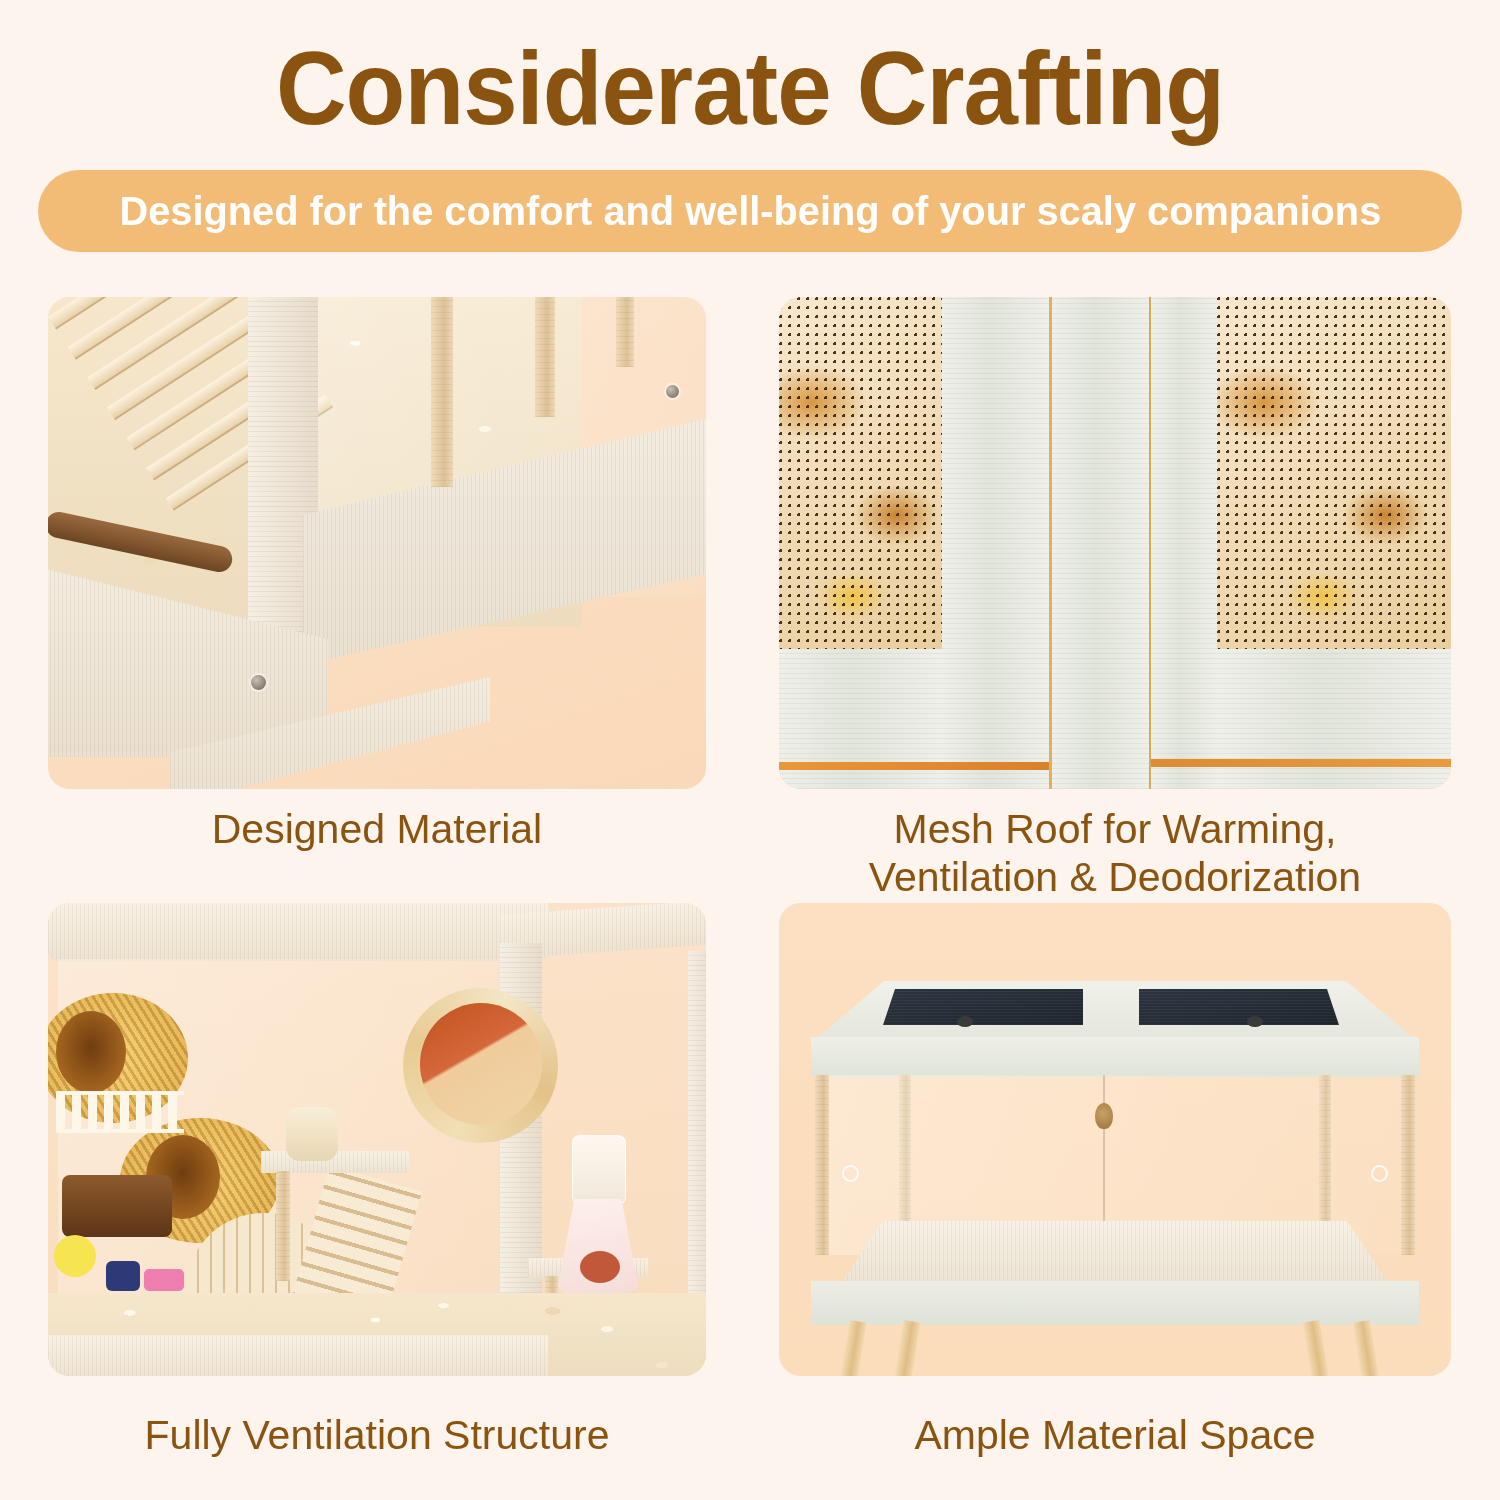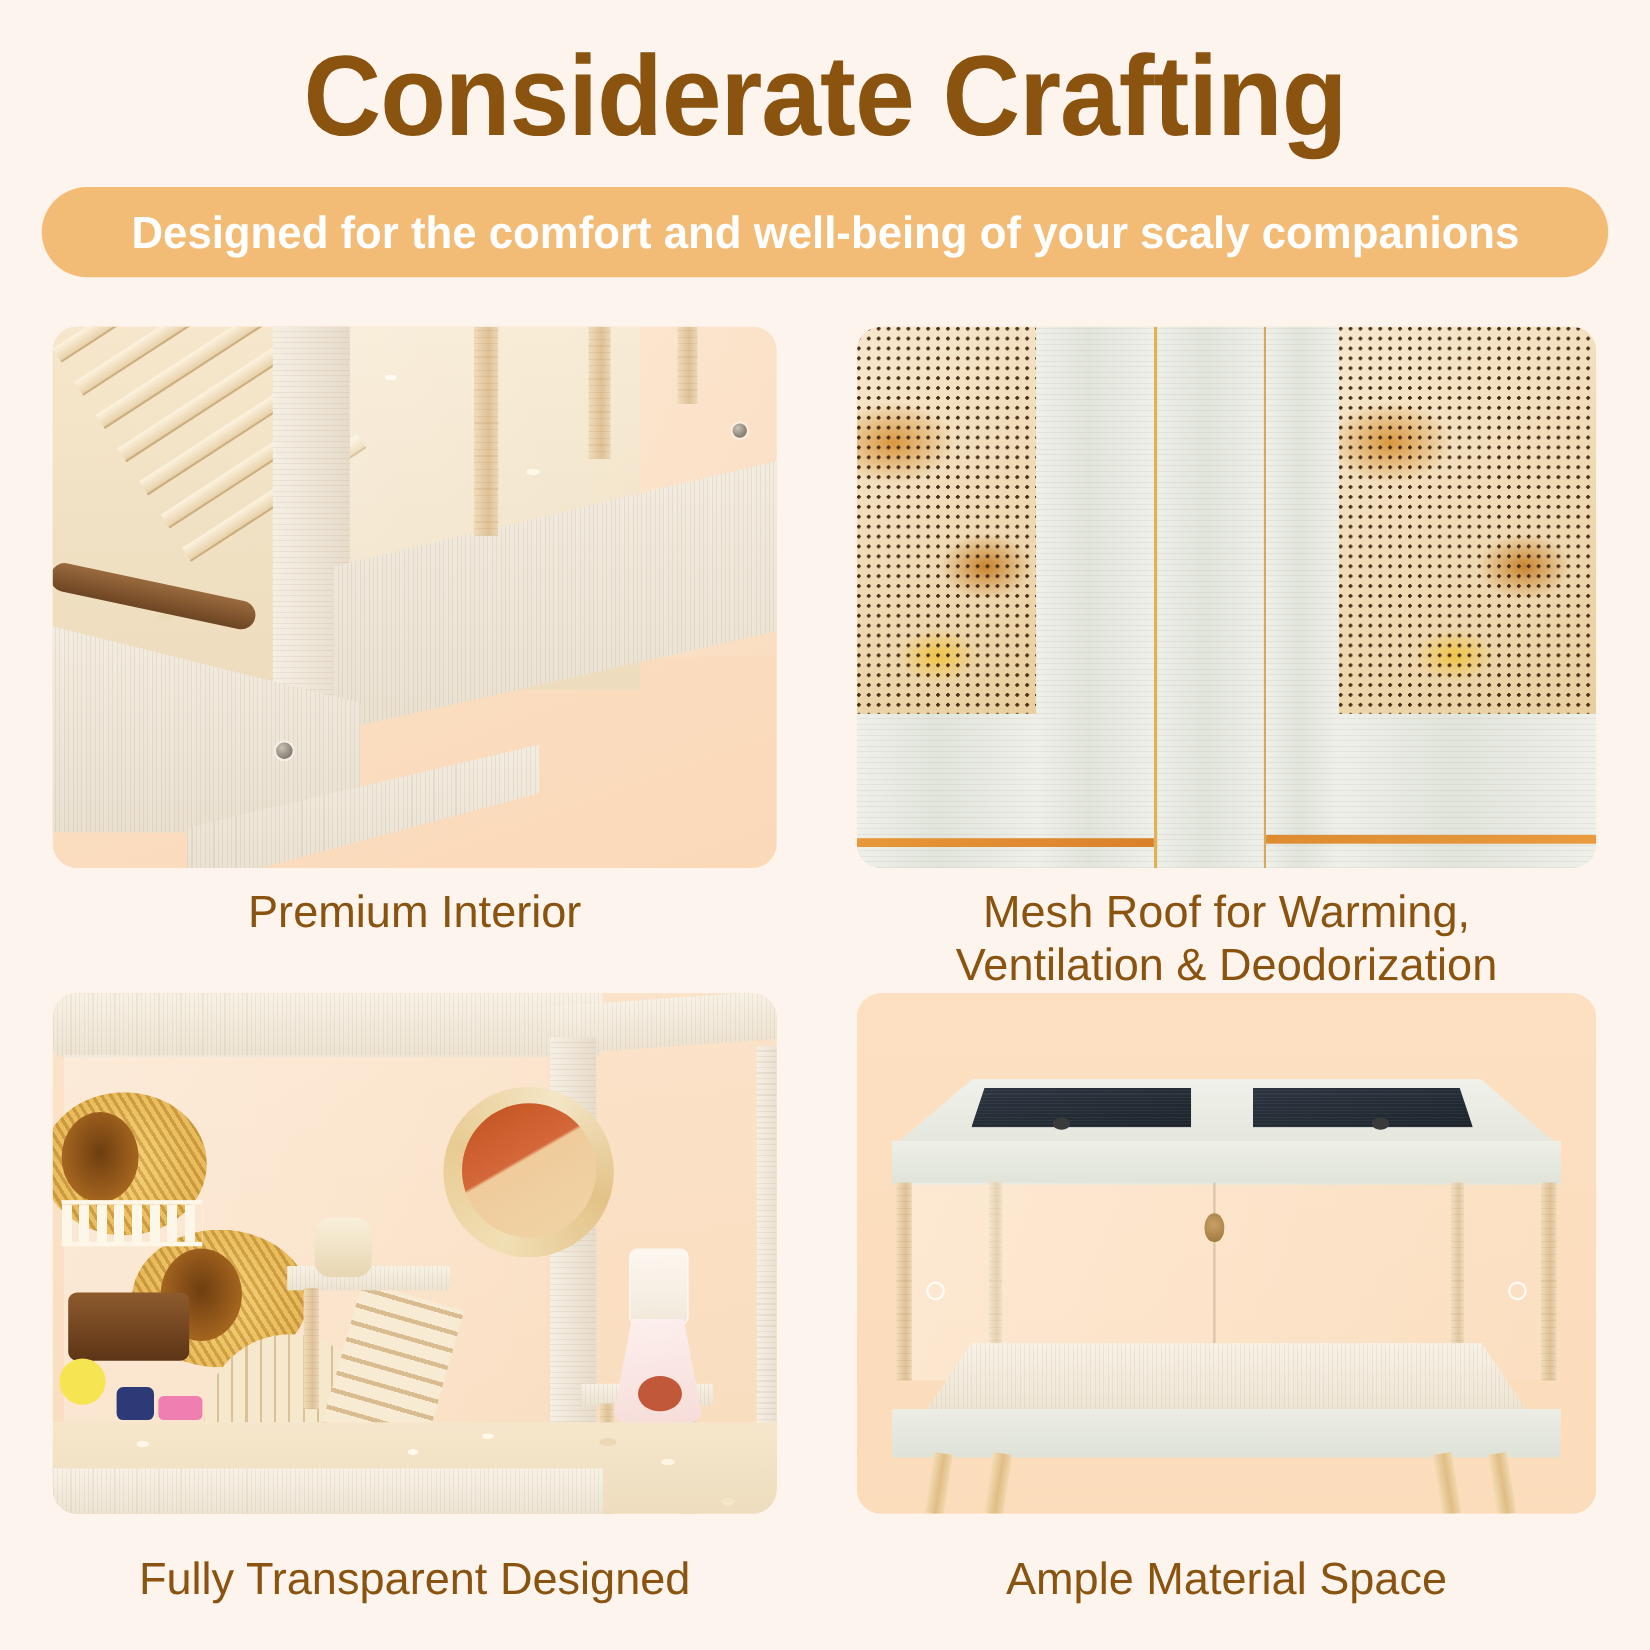--- a/index.html
+++ b/index.html
@@ -221,21 +221,21 @@
 
   <div class="ph wood" id="p1-foot"></div>
 
   <div class="ph screw" style="left:618px;top:88px;width:13px;height:13px;"></div>
   <div class="ph screw" style="left:203px;top:378px;width:15px;height:15px;"></div>
 
   <div class="ph beam-pine" style="left:383px;top:0;width:22px;height:190px;"></div>
   <div class="ph beam-pine" style="left:487px;top:0;width:20px;height:120px;"></div>
   <div class="ph beam-pine" style="left:568px;top:0;width:18px;height:70px;"></div>
 </div>
-<div class="caption" id="caption-1">Premium Interior</div>
+<div class="caption" id="caption-1">Designed Material</div>
 
 <div class="panel" id="panel-2">
   <div class="ph wood" id="p2-bg"></div>
 
   <div class="ph mesh-under" style="left:0;top:0;width:163px;height:352px;"></div>
   <div class="ph mesh" style="left:0;top:0;width:163px;height:352px;"></div>
 
   <div class="ph mesh-under" style="left:438px;top:0;width:234px;height:352px;"></div>
   <div class="ph mesh" style="left:438px;top:0;width:234px;height:352px;"></div>
 
@@ -304,21 +304,21 @@
               background:#c2583a;"></div>
 
   <div class="ph bedding" style="left:0;top:390px;width:682px;height:90px;"></div>
 
   <div class="ph" style="left:6px;top:332px;width:42px;height:42px;border-radius:50%;background:#f6e451;"></div>
   <div class="ph" style="left:58px;top:358px;width:34px;height:30px;border-radius:6px;background:#2e3a78;"></div>
   <div class="ph" style="left:96px;top:366px;width:40px;height:22px;border-radius:5px;background:#ef7fb0;"></div>
 
   <div class="ph wood-light" style="left:0;top:432px;width:500px;height:44px;"></div>
 </div>
-<div class="caption" id="caption-3">Fully Transparent Designed</div>
+<div class="caption" id="caption-3">Fully Ventilation Structure</div>
 
 <div class="panel" id="panel-4">
   <div class="ph" id="p4-bg"></div>
 
   <div class="ph" style="left:32px;top:78px;width:608px;height:62px;
               clip-path:polygon(12% 0,88% 0,100% 100%,0 100%);
               background:linear-gradient(180deg,#f0f1ea,#e4e6dc);"></div>
   <div class="ph roof-mesh-dark" style="left:104px;top:86px;width:200px;height:36px;
               clip-path:polygon(6% 0,100% 0,100% 100%,0 100%);"></div>
   <div class="ph roof-mesh-dark" style="left:360px;top:86px;width:200px;height:36px;

